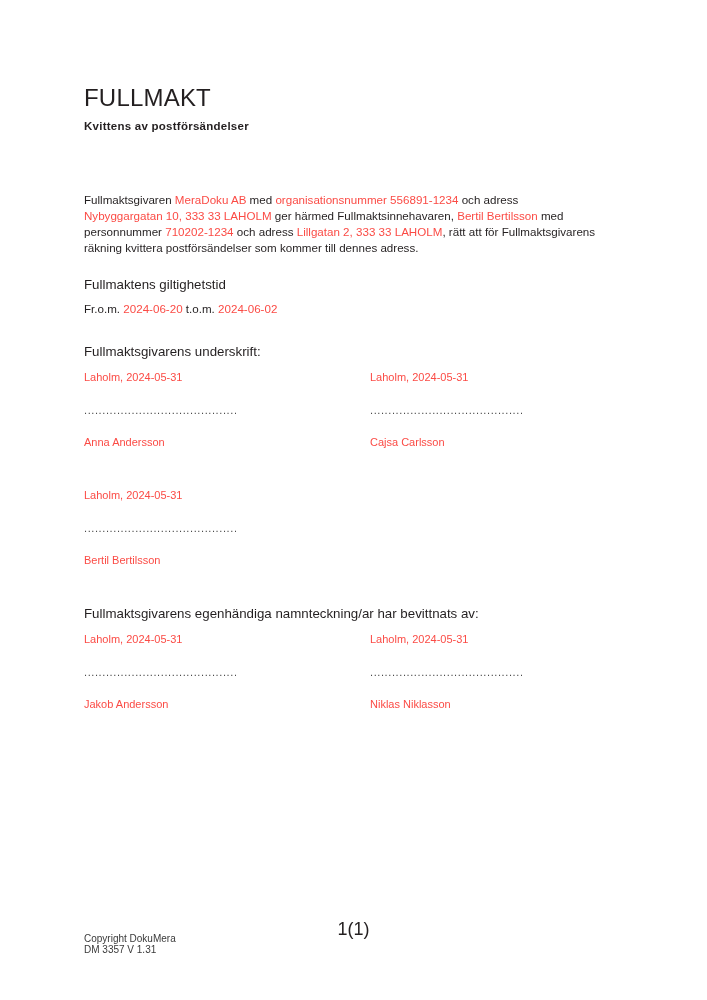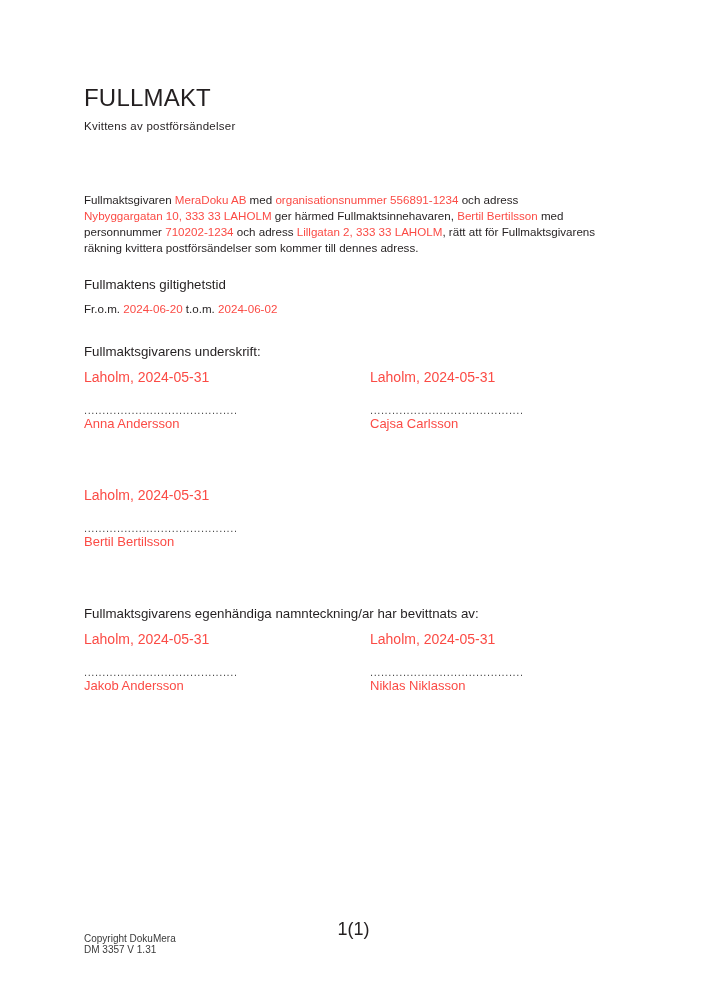--- a/index.html
+++ b/index.html
@@ -31,21 +31,21 @@
     font-weight: 400;
     letter-spacing: 0.2px;
     color: #231f20;
     line-height: 1.1;
   }
   .doc-subtitle {
     position: absolute;
     left: 84px;
     top: 120px;
     font-size: 11.5px;
-    font-weight: 400;
+    font-weight: 700;
     letter-spacing: 0.25px;
     color: #231f20;
   }
 
   
   .body-paragraph {
     position: absolute;
     left: 84px;
     top: 180px;
     width: 514px;
@@ -95,39 +95,39 @@
   }
   .sig-col {
     position: absolute;
     top: 0;
     width: 230px;
   }
   .sig-col.col-1 { left: 0px; }
   .sig-col.col-2 { left: 286px; }
 
   .sig-place {
-    font-size: 14px;
+    font-size: 11px;
     line-height: 15px;
     color: #fb4b45;
     height: 15px;
   }
   .sig-rule {
     margin-top: 20px;
     height: 10px;
     font-size: 11px;
     line-height: 10px;
     color: #4a4a4a;
     letter-spacing: 0.6px;
     overflow: hidden;
     white-space: nowrap;
     width: 152px;
   }
   .sig-name {
-    margin-top: 1px;
-    font-size: 13px;
+    margin-top: 20px;
+    font-size: 11px;
     line-height: 15px;
     color: #fb4b45;
   }
 
   
   .page-number {
     position: absolute;
     left: 0;
     top: 919px;
     width: 707px;

